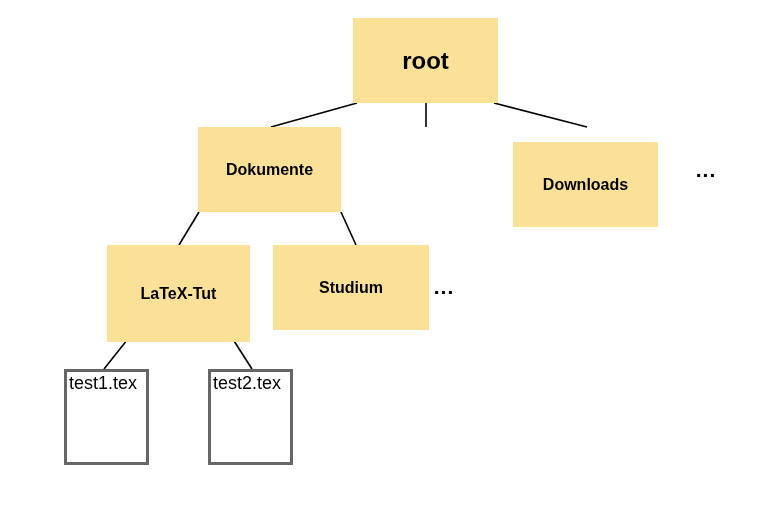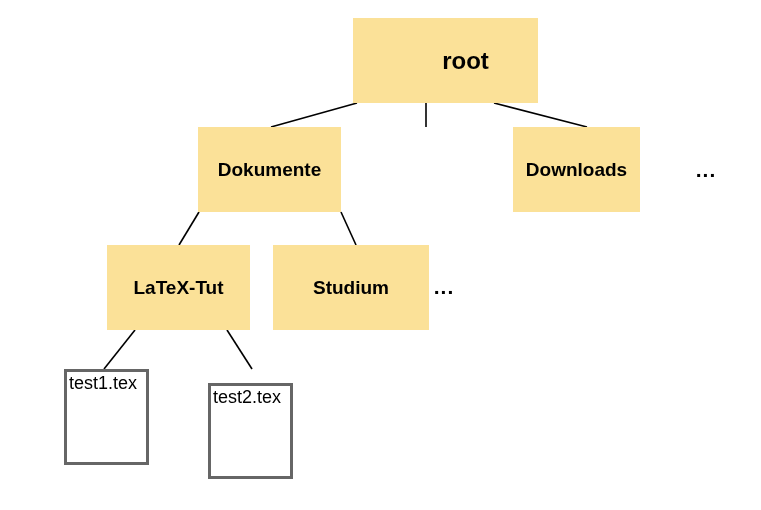--- a/index.html
+++ b/index.html
@@ -27,21 +27,21 @@
     position: absolute;
     background: #FBE198;
     display: flex;
     align-items: center;
     justify-content: center;
     color: #000000;
     font-weight: bold;
     text-align: center;
   }
   .folder-node.root-size { font-size: 24px; }
-  .folder-node.child-size { font-size: 19px; }
+  .folder-node.child-size { font-size: 16px; }
   .file-node {
     position: absolute;
     background: #ffffff;
     border: 3px solid #666666;
     box-sizing: border-box;
     color: #000000;
     font-size: 18px;
     font-weight: normal;
     padding: 1px 0 17px 2px;
     overflow: hidden;
@@ -66,50 +66,50 @@
   <svg class="connectors" viewBox="0 0 761 510">
     <line x1="357" y1="103" x2="271" y2="127" stroke="#000000" stroke-width="1.6"></line>
     <line x1="426" y1="103" x2="426" y2="127" stroke="#000000" stroke-width="1.6"></line>
     <line x1="494" y1="103" x2="587" y2="127" stroke="#000000" stroke-width="1.6"></line>
     <line x1="199" y1="212" x2="179" y2="245" stroke="#000000" stroke-width="1.6"></line>
     <line x1="341" y1="212" x2="356" y2="245" stroke="#000000" stroke-width="1.6"></line>
     <line x1="135" y1="330" x2="104" y2="369" stroke="#000000" stroke-width="1.6"></line>
     <line x1="227" y1="330" x2="252" y2="369" stroke="#000000" stroke-width="1.6"></line>
   </svg>
 
-  <div class="folder-node root-size" style="left:353px; top:18px; width:145px; height:85px;padding-left:40px;">
+  <div class="folder-node root-size" style="left:353px; top:18px; width:145px; height:85px;">
     <span>root</span>
   </div>
 
   <div class="folder-node child-size" style="left:198px; top:127px; width:143px; height:85px;">
     <span>Dokumente</span>
   </div>
 
 
-  <div class="folder-node child-size" style="left:513px; top:127px; width:127px; height:85px;">
+  <div class="folder-node child-size" style="left:513px; top:142px; width:145px; height:85px;">
     <span>Downloads</span>
   </div>
 
   <div class="ellipsis" style="left:688px; top:154px; width:36px; height:32px;">
     <span>...</span>
   </div>
 
-  <div class="folder-node child-size" style="left:107px; top:245px; width:143px; height:85px;">
+  <div class="folder-node child-size" style="left:107px; top:245px; width:143px; height:97px;">
     <span>LaTeX-Tut</span>
   </div>
 
   <div class="folder-node child-size" style="left:273px; top:245px; width:156px; height:85px;">
     <span>Studium</span>
   </div>
 
   <div class="ellipsis" style="left:426px; top:271px; width:36px; height:32px;">
     <span>...</span>
   </div>
 
   <div class="file-node" style="left:64px; top:369px; width:85px; height:96px;">
     <span>test1.tex</span>
   </div>
 
-  <div class="file-node" style="left:208px; top:369px; width:85px; height:96px;margin-top:14px;">
+  <div class="file-node" style="left:208px; top:369px; width:85px; height:96px;">
     <span>test2.tex</span>
   </div>
 
 </div>
 
 </body></html>

